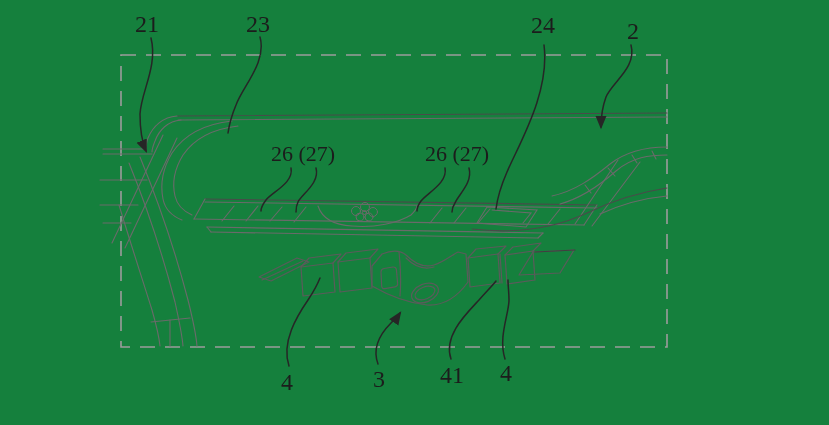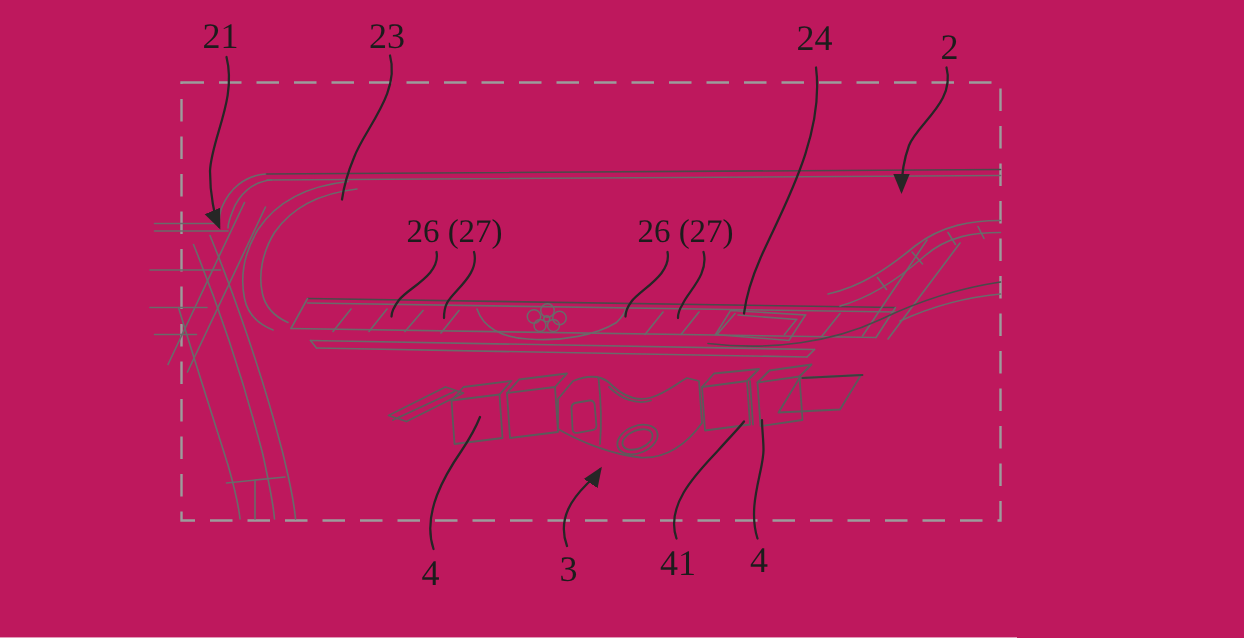--- a/index.html
+++ b/index.html
@@ -1,19 +1,19 @@
 <!DOCTYPE html>
 <html><head>
 <meta charset="utf-8">
 <style>
   html,body{margin:0;padding:0;background:#ffffff;}
   .stage{
     position:relative;
     width:829px;height:425px;
-    background:#be185d;
+    background:#15803d;
     overflow:hidden;
     font-family:"Liberation Serif","DejaVu Serif",serif;
   }
   svg{position:absolute;left:0;top:0;}
   .ref-label{
     font-family:"Liberation Serif","DejaVu Serif",serif;
     fill:#1c1c1c;
   }
   .num{font-size:24px;}
   .paren{font-size:22px;}

